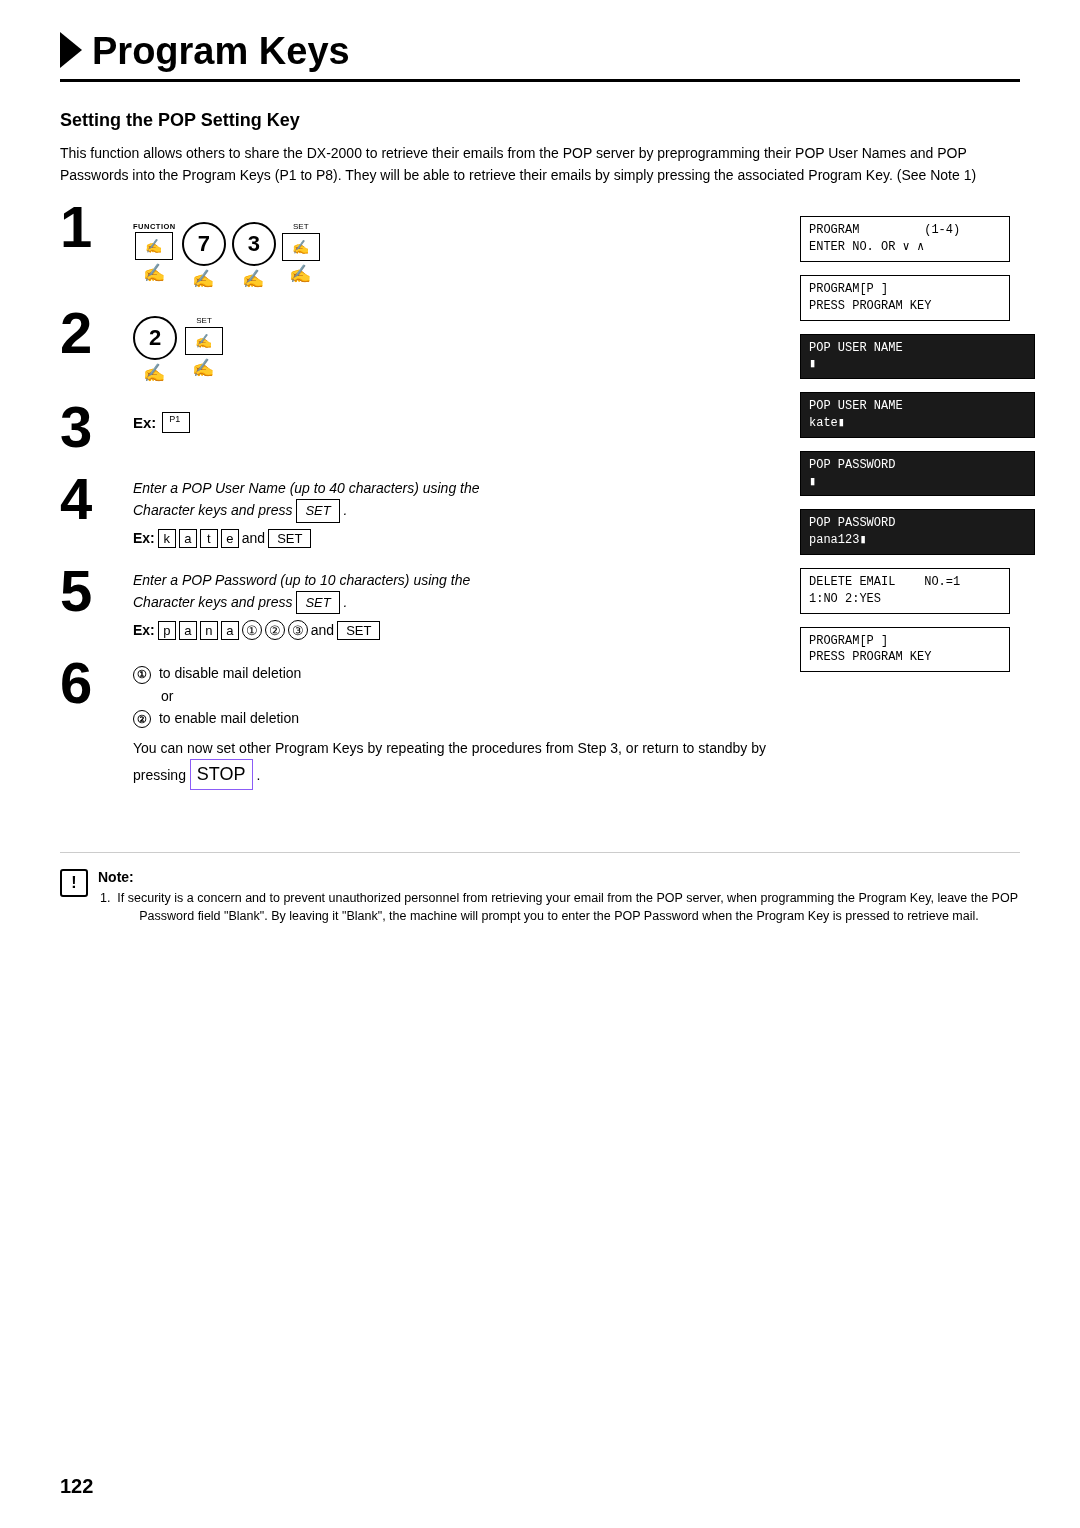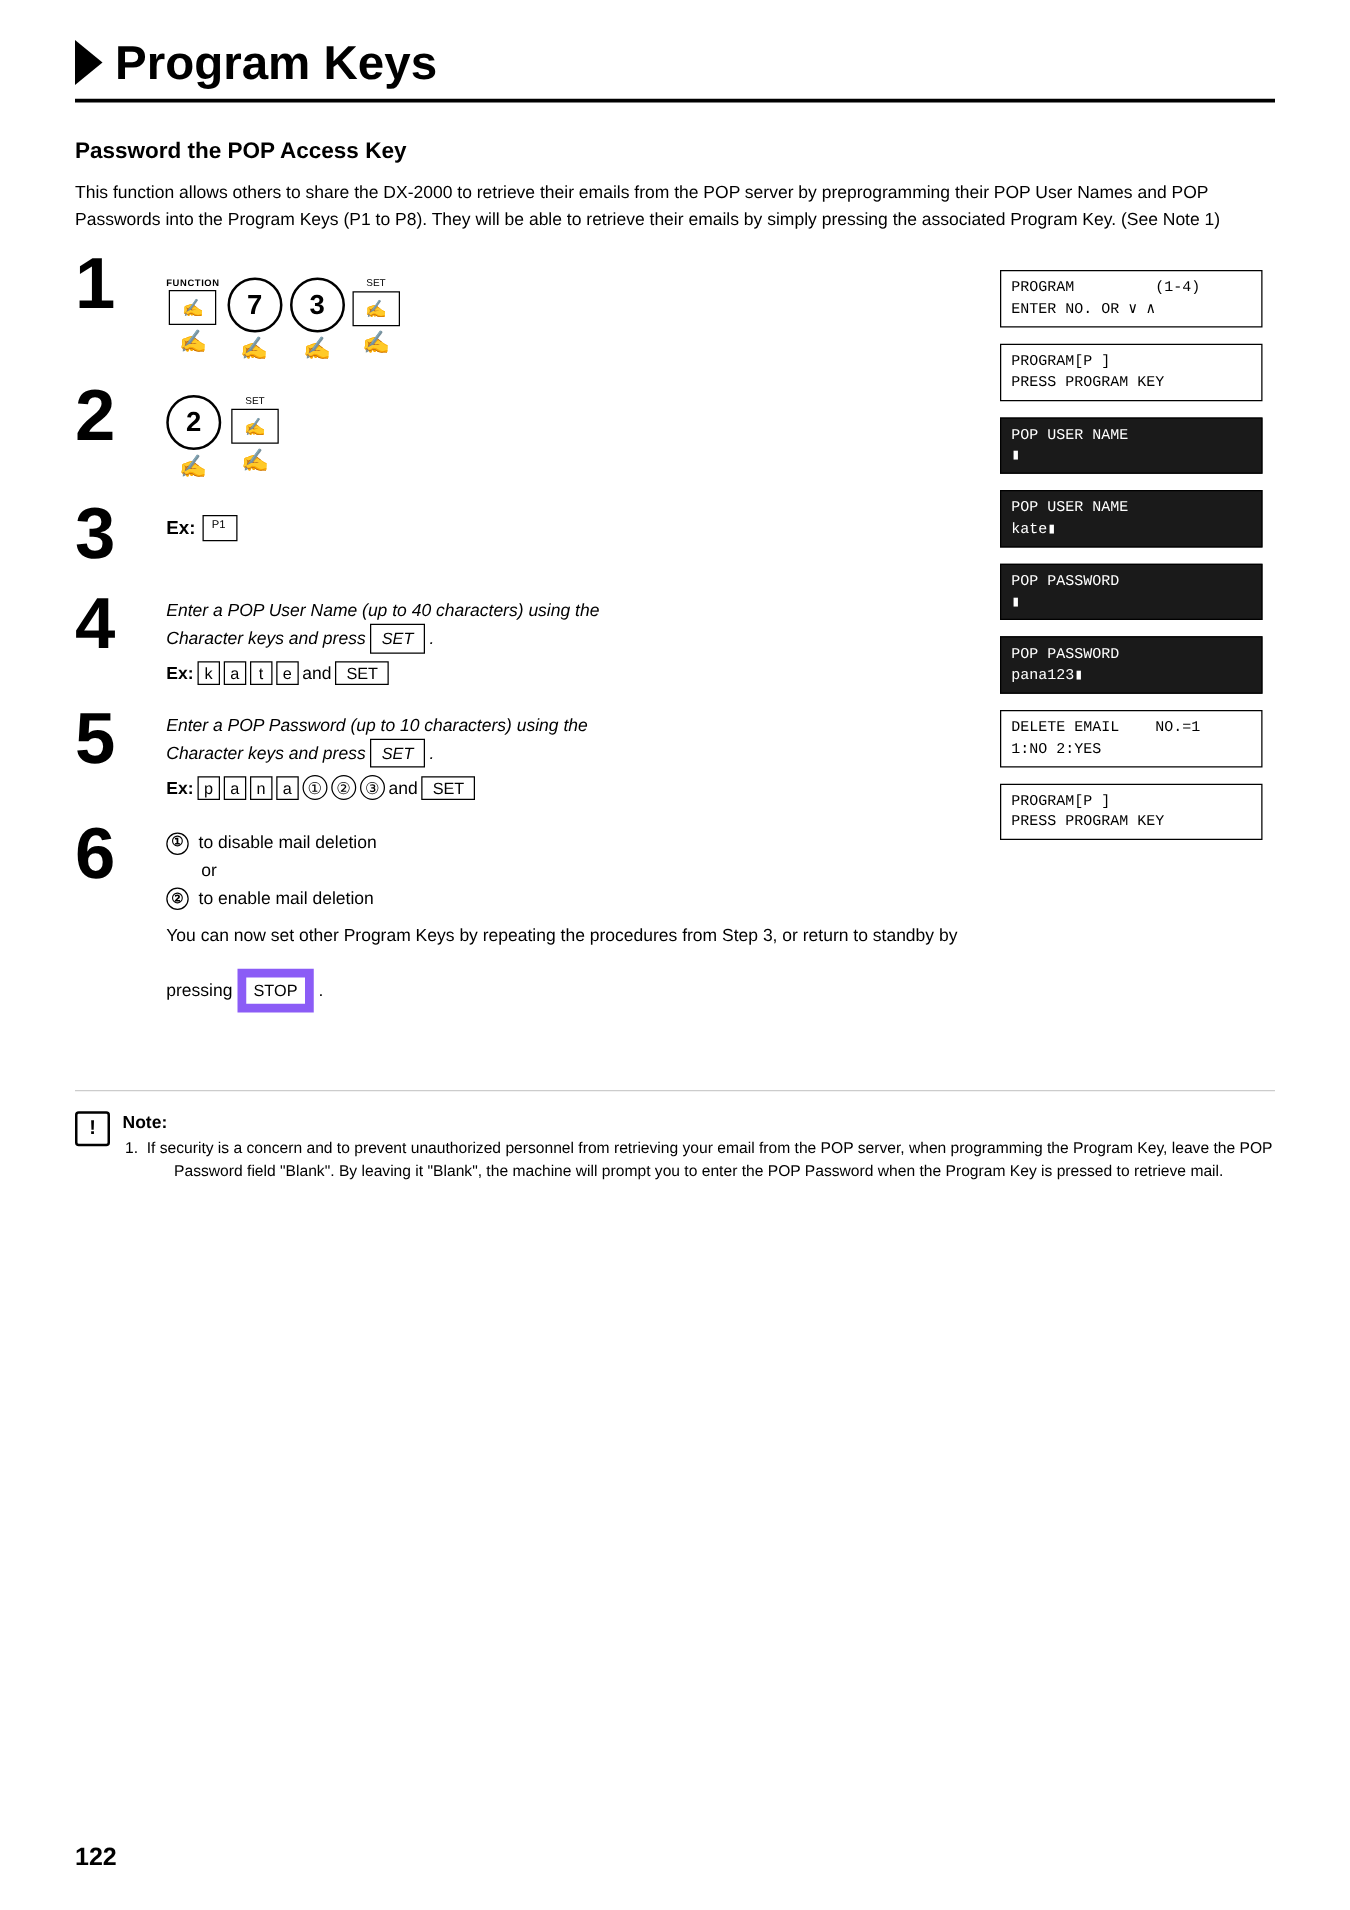--- a/index.html
+++ b/index.html
@@ -219,25 +219,24 @@
     .step6-or {
       margin-left: 28px;
       font-size: 14px;
     }
     .step6-para {
       font-size: 14px;
       line-height: 1.5;
       margin-top: 8px;
     }
     .stop-box {
-      border: 7px solid #8b5cf6;
+      border: 1px solid #8b5cf6;
       padding: 1px 6px;
-      font-size: 13px;
+      font-size: 18px;
       display: inline-block;
-      margin-top: 16px;
     }
 
     
     .lcd-box {
       border: 1.5px solid #000;
       background: #fff;
       padding: 5px 8px;
       font-family: 'Courier New', Courier, monospace;
       font-size: 12px;
       line-height: 1.4;
@@ -246,21 +245,21 @@
     }
     .lcd-box-dark {
       background: #1a1a1a;
       color: #fff;
       border: 1.5px solid #000;
       padding: 5px 8px;
       font-family: 'Courier New', Courier, monospace;
       font-size: 12px;
       line-height: 1.4;
       min-height: 44px;
-      width: 210px;
+      width: 235px;
     }
 
     
     .note-section {
       margin-top: 40px;
       border-top: 1px solid #ccc;
       padding-top: 16px;
       display: flex;
       align-items: flex-start;
       gap: 10px;
@@ -313,21 +312,21 @@
 </head>
 <body>
 
 <div class="page-container">
 
   <div class="page-header">
     <span class="header-triangle"></span>
     <span class="page-title">Program Keys</span>
   </div>
 
-  <div class="section-title">Password the POP Access Key</div>
+  <div class="section-title">Setting the POP Setting Key</div>
 
   <div class="intro-text">This function allows others to share the DX-2000 to retrieve their emails from the POP server by preprogramming their POP User Names and POP Passwords into the Program Keys (P1 to P8).  They will be able to retrieve their emails by simply pressing the associated Program Key. (See Note 1)</div>
 
   <div class="steps-area">
     <div class="steps-left">
 
       <div class="step-row">
         <div class="step-number">1</div>
         <div class="step-content">
           <div class="key-group">

